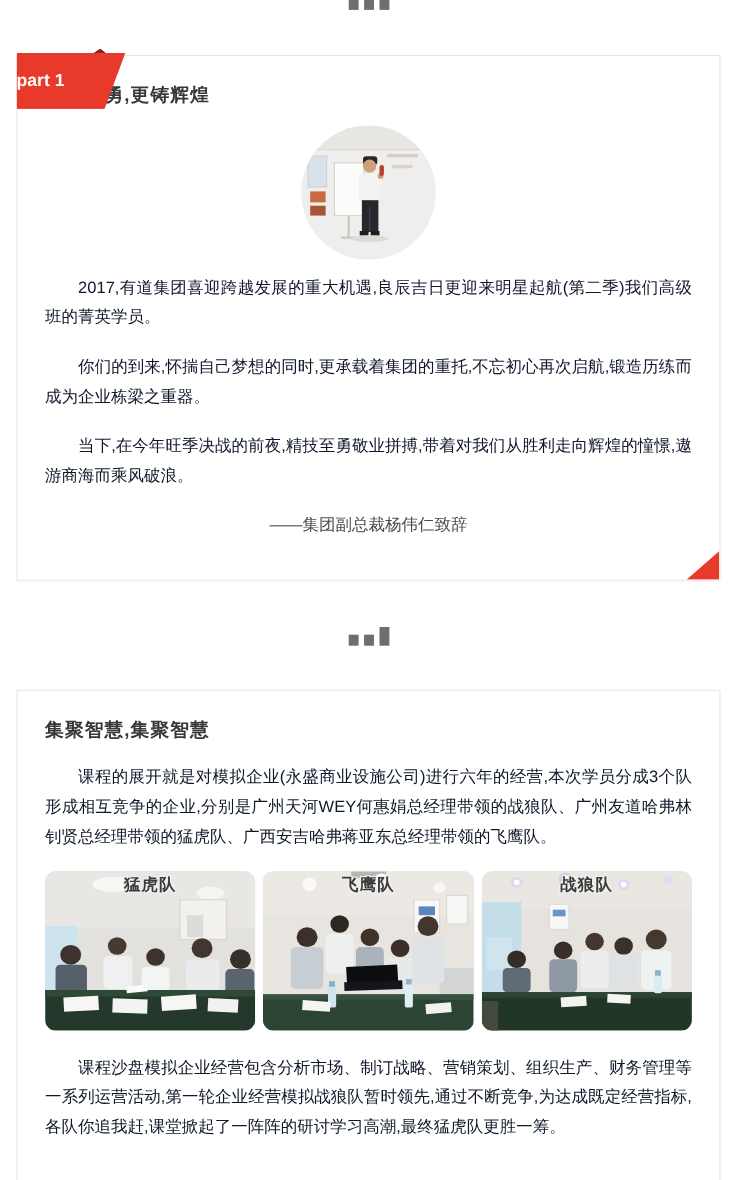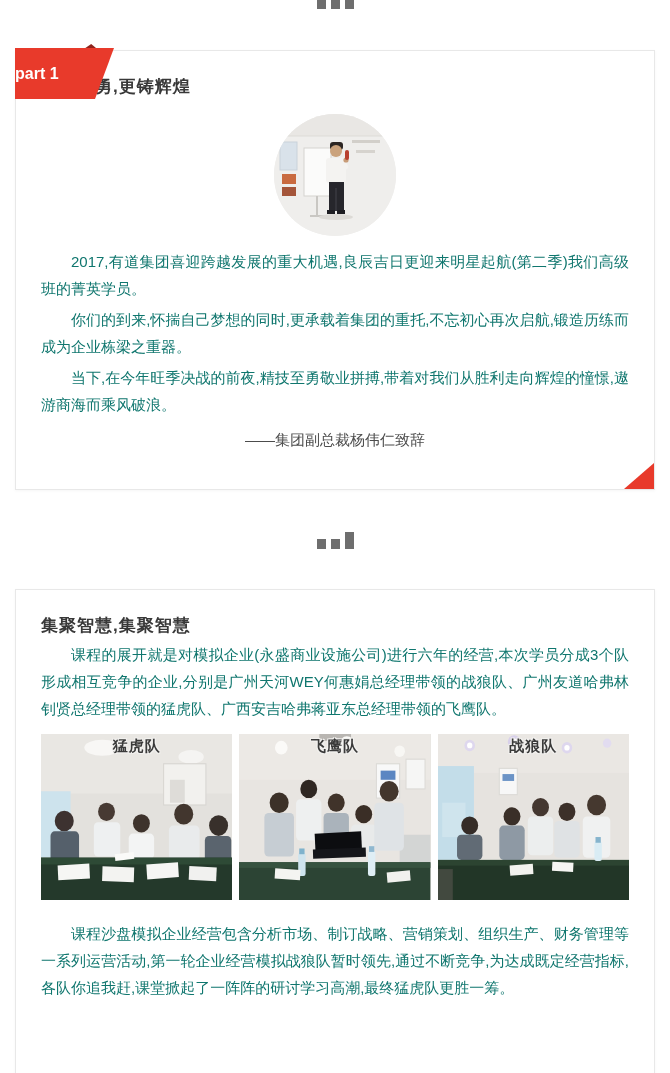--- a/index.html
+++ b/index.html
@@ -49,41 +49,42 @@
     position:absolute;right:0;bottom:0;width:30px;height:26px;
     background:#e83a2b;
     clip-path:polygon(100% 0,100% 100%,0 100%);
   }
   
   .card-title{
     margin:24px 0 0 0;text-align:left;
     font-size:17px;font-weight:bold;color:#383838;letter-spacing:1px;
   }
   .para{
-    margin:4px 0;text-indent:2em;
-    font-size:15px;line-height:27px;color:#0f766e;
+    margin:18px 0;text-indent:2em;
+    font-size:15px;line-height:27px;color:#0f172a;
     text-align:justify;
   }
   .first-para{margin-top:12px;}
   .signature{
     margin:8px 0 0 0;text-align:center;
     font-size:15px;line-height:27px;color:#4c4c4c;
     padding-bottom:36px;
   }
   
   .avatar{
     width:122px;height:122px;border-radius:50%;overflow:hidden;
     margin:16px auto 0 auto;display:block;background:#efeeec;
   }
   .avatar svg{display:block;width:100%;height:100%;}
   
   .photo-row{display:flex;gap:7px;margin:12px 0 0 0;}
   .photo{
-    position:relative;flex:1;height:166px;overflow:hidden;
+    position:relative;flex:1;height:145px;overflow:hidden;
     background:#e8e6e2;
+    border-radius:10px;
   }
   .photo svg{position:absolute;inset:0;width:100%;height:100%;}
   .photo-label{
     position:absolute;top:3px;left:50%;transform:translateX(-50%);
     font-size:15px;font-weight:bold;color:#3a3a3a;white-space:nowrap;
     text-shadow:-1px -1px 0 #f2f1ef,1px -1px 0 #f2f1ef,-1px 1px 0 #f2f1ef,1px 1px 0 #f2f1ef;
     letter-spacing:1px;z-index:2;
   }
   .closing{margin-top:20px;padding-bottom:30px;}
 </style>

